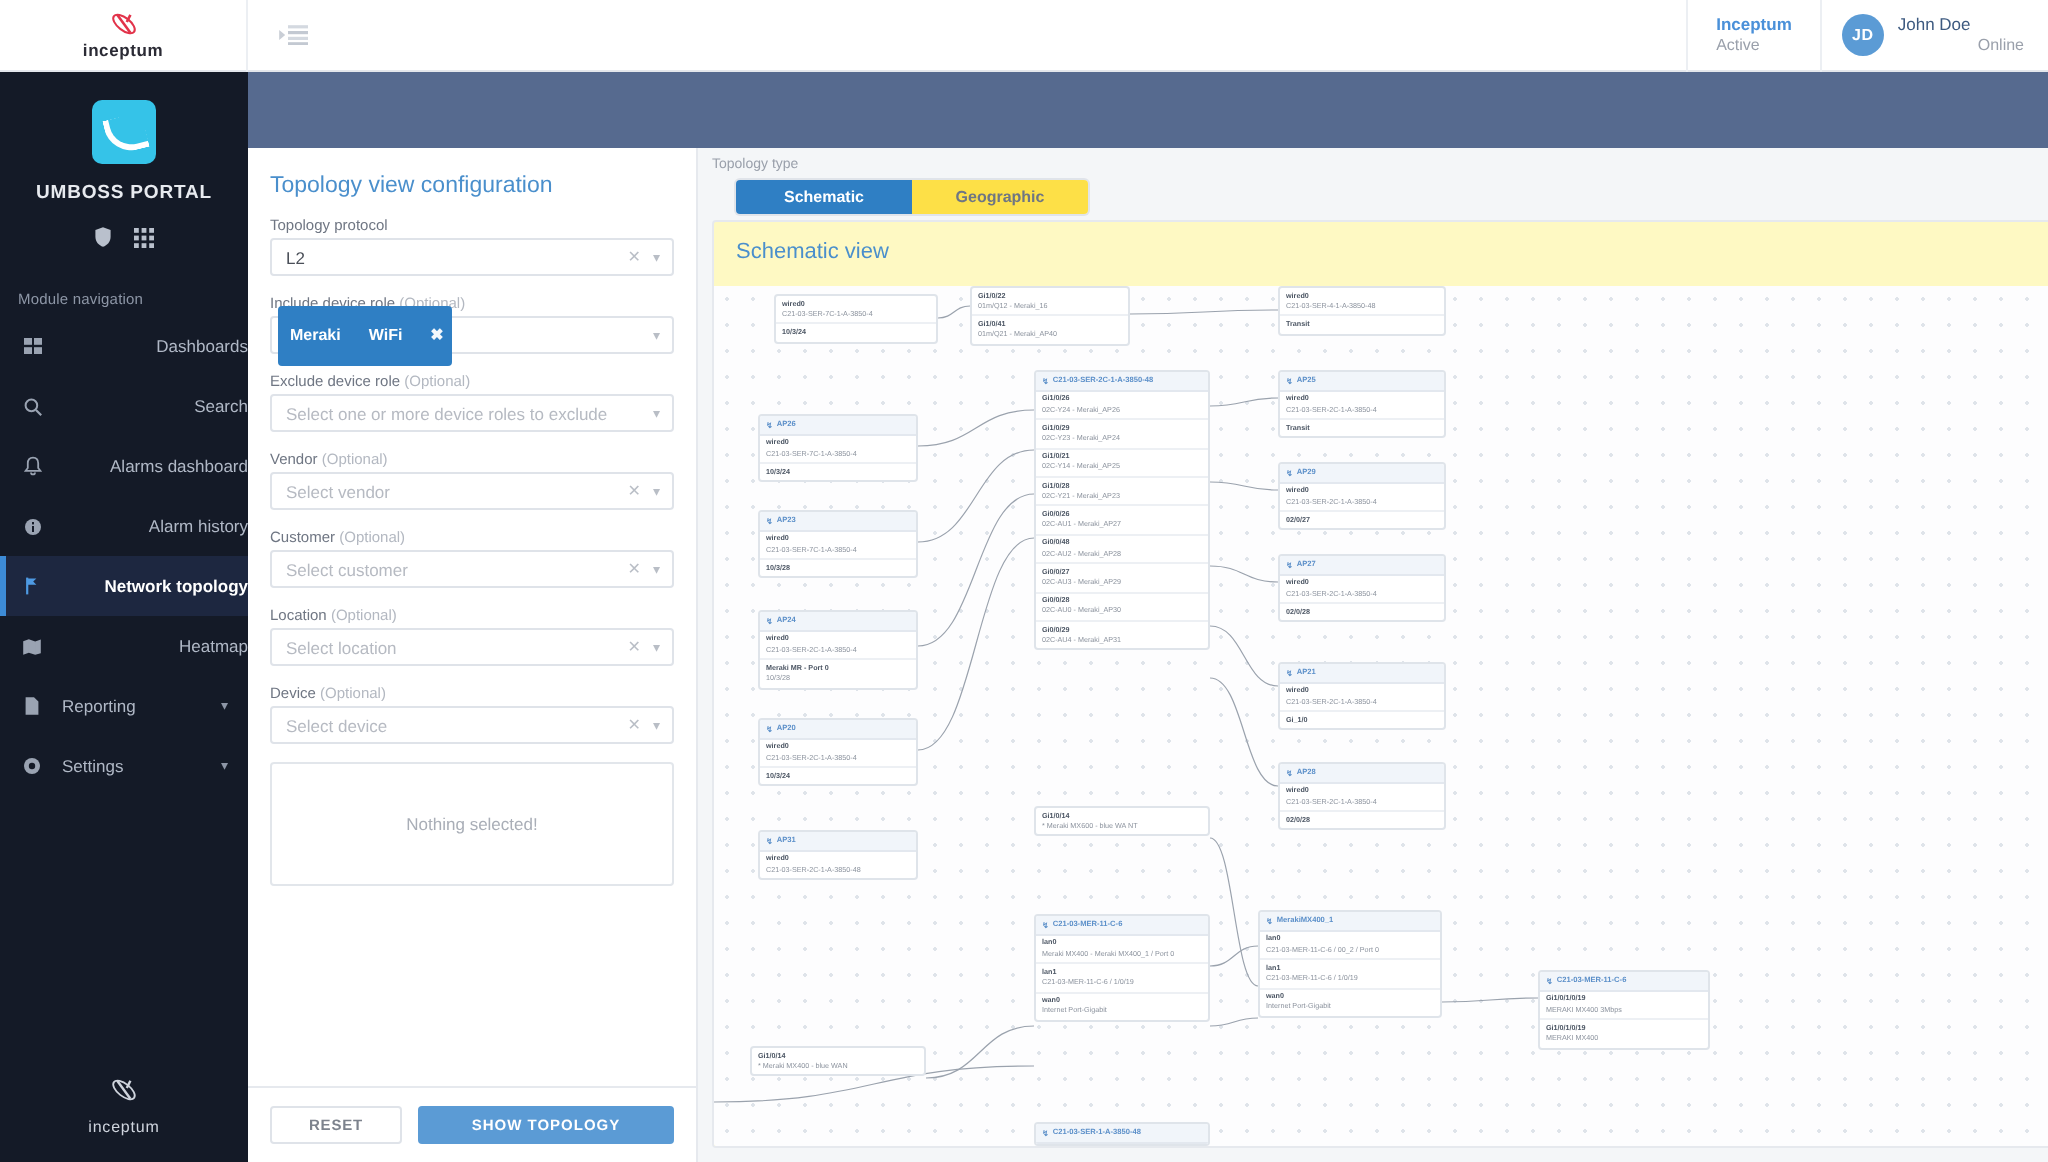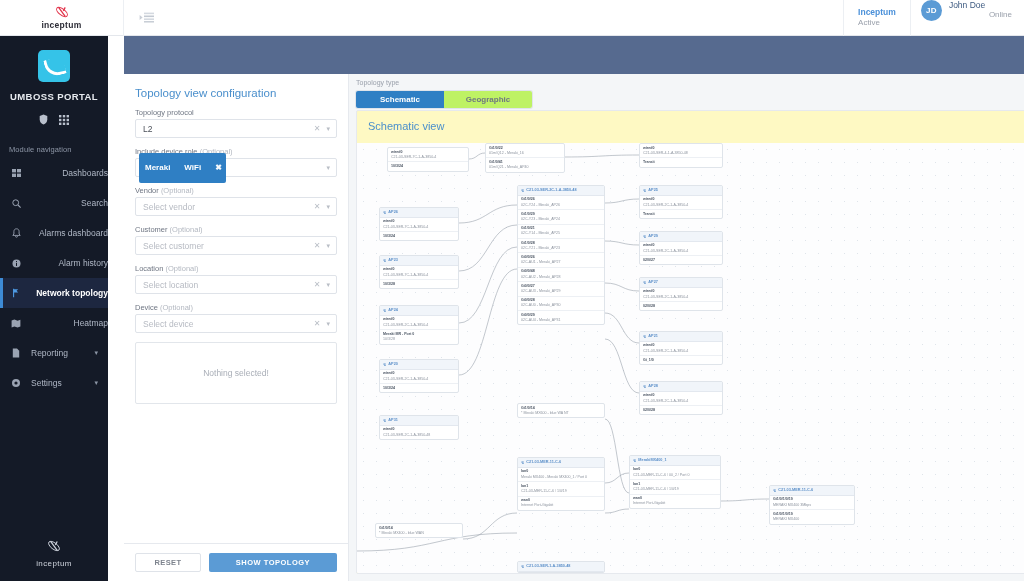--- a/index.html
+++ b/index.html
@@ -36,34 +36,34 @@
   }
   .topbar-spacer { flex: 1; }
   .tenant-cell {
     padding: 0 14px; height: 36px; display: flex; flex-direction: column;
     justify-content: center; align-items: flex-start;
     border-left: 1px solid #eceff3;
   }
   .tenant-name { font-size: 8.5px; font-weight: 700; color: #4a90d9; line-height: 1.25; }
   .tenant-status { font-size: 8px; color: #9aa0ab; line-height: 1.25; }
   .user-cell {
-    padding: 0 12px 0 10px; height: 36px; display: flex; align-items: flex-start; gap: 7px;
+    padding: 0 12px 0 10px; height: 36px; display: flex; align-items: center; gap: 7px;
     border-left: 1px solid #eceff3;
   }
   .avatar {
     width: 21px; height: 21px; border-radius: 50%;
     background: #5b9bd5; color: #fff; font-size: 8px; font-weight: 700;
     display: flex; align-items: center; justify-content: center; letter-spacing: .2px;
   }
   .user-name { font-size: 8.5px; font-weight: 400; color: #3d5a80; line-height: 1.25; }
   .user-status { font-size: 8px; color: #9aa0ab; line-height: 1.25; margin-left: 40px; }
 
   
   .sidebar {
-    position: absolute; left: 0; top: 36px; width: 108px; height: 545px;
+    position: absolute; left: 0; top: 36px; width: 124px; height: 545px;
     background: #141a27; z-index: 25;
     display: flex; flex-direction: column;
   }
   .portal-head { padding: 14px 0 0 0; text-align: center; }
   .portal-logo {
     width: 32px; height: 32px; border-radius: 5px; background: #35c3e8;
     margin: 0 auto; position: relative; overflow: hidden;
   }
   .portal-logo::after {
     content: ""; position: absolute; left: 7px; top: 8px;
@@ -159,27 +159,27 @@
     display: flex; align-items: center; justify-content: center; cursor: pointer;
   }
 
   
   .topo-wrap {
     position: absolute; left: 349px; top: 74px; width: 675px; height: 507px;
     background: #f4f6f8;
   }
   .topo-type-label { font-size: 7px; color: #9aa0ab; padding: 5px 0 2px 7px; }
   .seg {
-    margin-left: 7px; display: inline-flex; border-radius: 2px; overflow: hidden;
+    margin-left: 19px; display: inline-flex; border-radius: 2px; overflow: hidden;
     box-shadow: 0 0 0 1px #e0e4ea;
   }
   .seg-btn {
     width: 88px; height: 17px; font-size: 8px; font-weight: 700;
     display: flex; align-items: center; justify-content: center; cursor: pointer;
-    background: #bef264; color: #6f7683;
+    background: #fde047; color: #6f7683;
   }
   .seg-btn.on { background: #2f7fc4; color: #fff; }
   .schematic-card {
     position: absolute; left: 7px; top: 36px; width: 712px; height: 464px;
     background: #fef9c3; border: 1px solid #e6e9ee; border-radius: 2px; overflow: hidden;
   }
   .schematic-title { color: #4a8fcc; font-size: 11px; padding: 9px 0 7px 11px; }
   .canvas {
     position: absolute; left: 0; top: 32px; right: 0; bottom: 0;
     background-color: #fdfdfe;
@@ -407,20 +407,30 @@
           <span class="chip">
             <span>Meraki</span>
             <span>WiFi</span>
             <span class="chip-x">✖</span>
           </span>
           <span class="chip-rest"></span>
           <span class="ic-caret">▾</span>
         </div>
       </div>
 
+      <div class="field">
+        <div class="field-label">
+          <span>Exclude device role</span>
+          <span class="opt">(Optional)</span>
+        </div>
+        <div class="input placeholder">
+          <span class="val">Select one or more device roles to exclude</span>
+          <span class="ic-caret">▾</span>
+        </div>
+      </div>
 
       <div class="field">
         <div class="field-label">
           <span>Vendor</span>
           <span class="opt">(Optional)</span>
         </div>
         <div class="input placeholder">
           <span class="val">Select vendor</span>
           <span class="ic-x">✕</span>
           <span class="ic-caret">▾</span>

